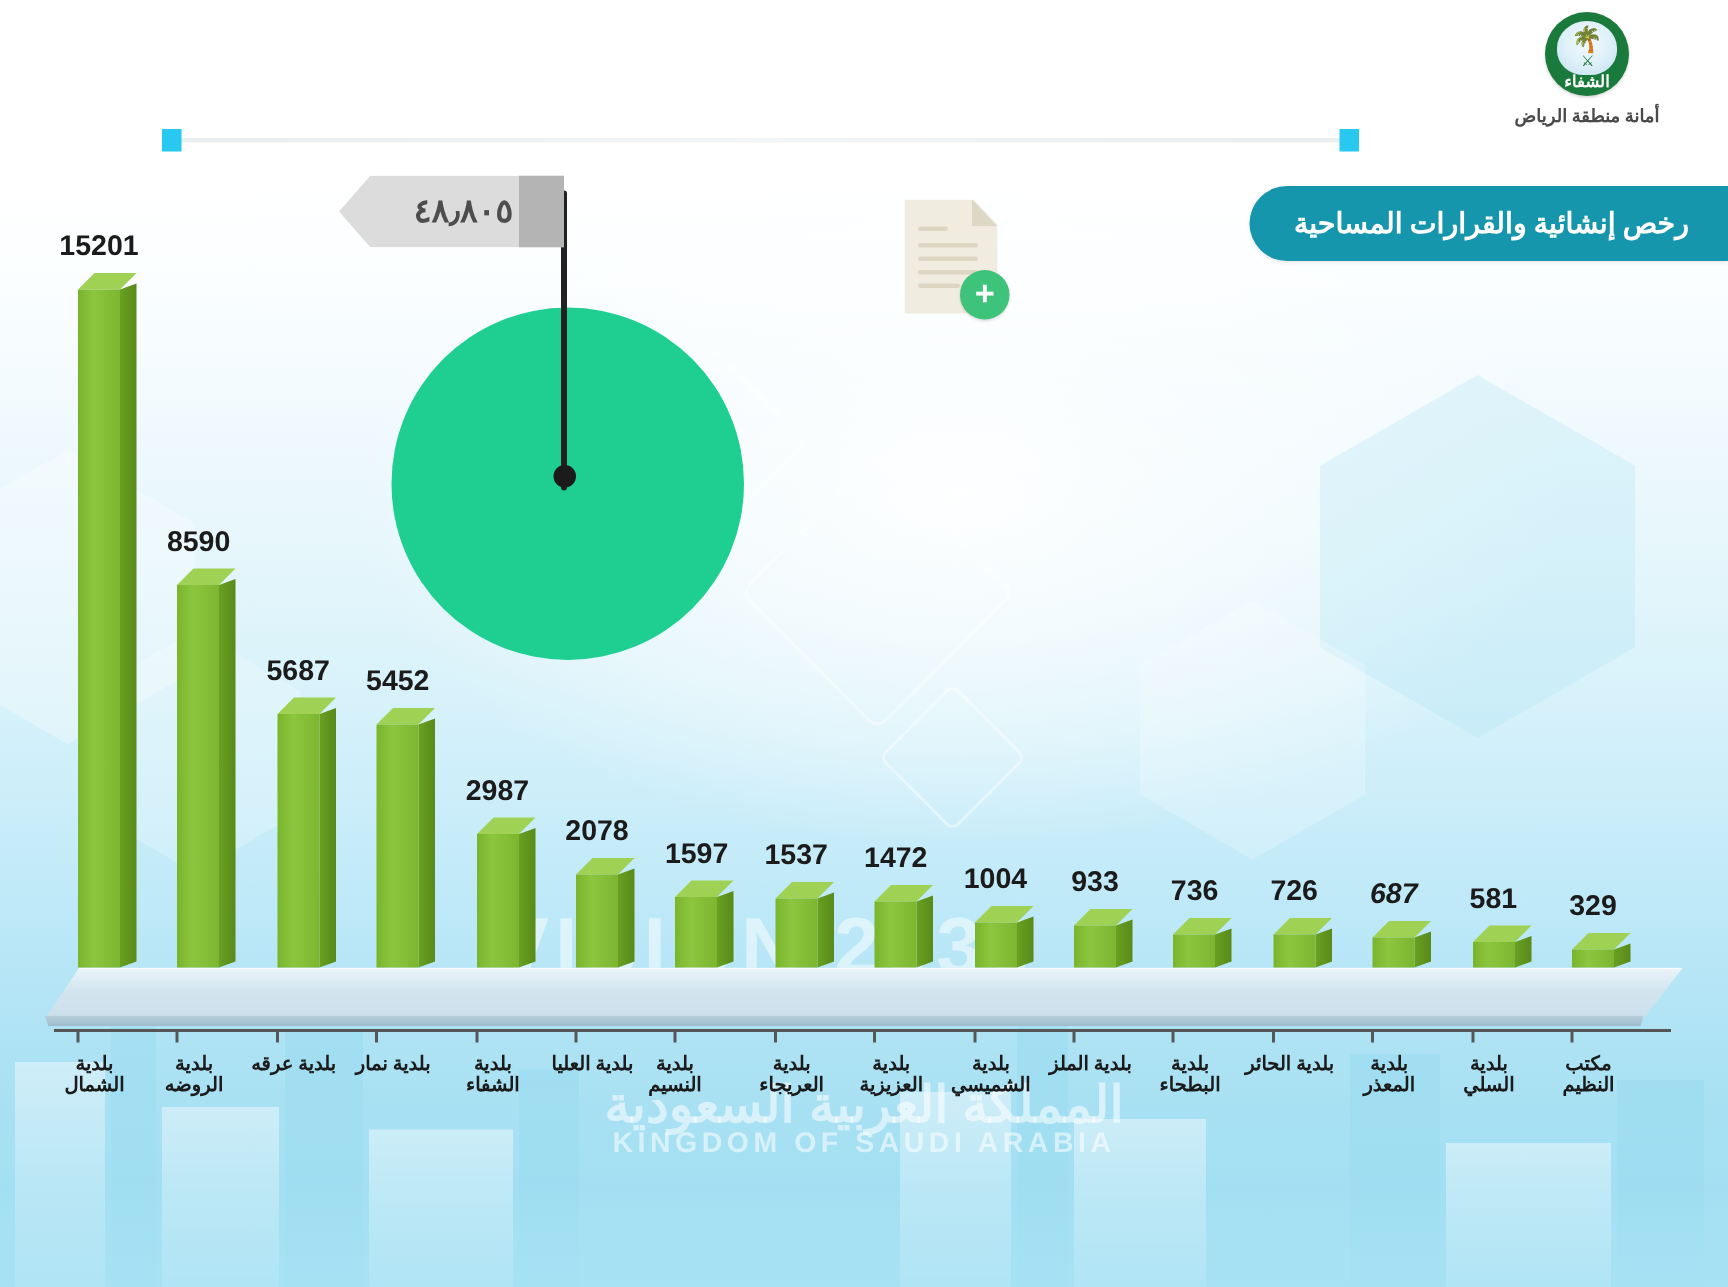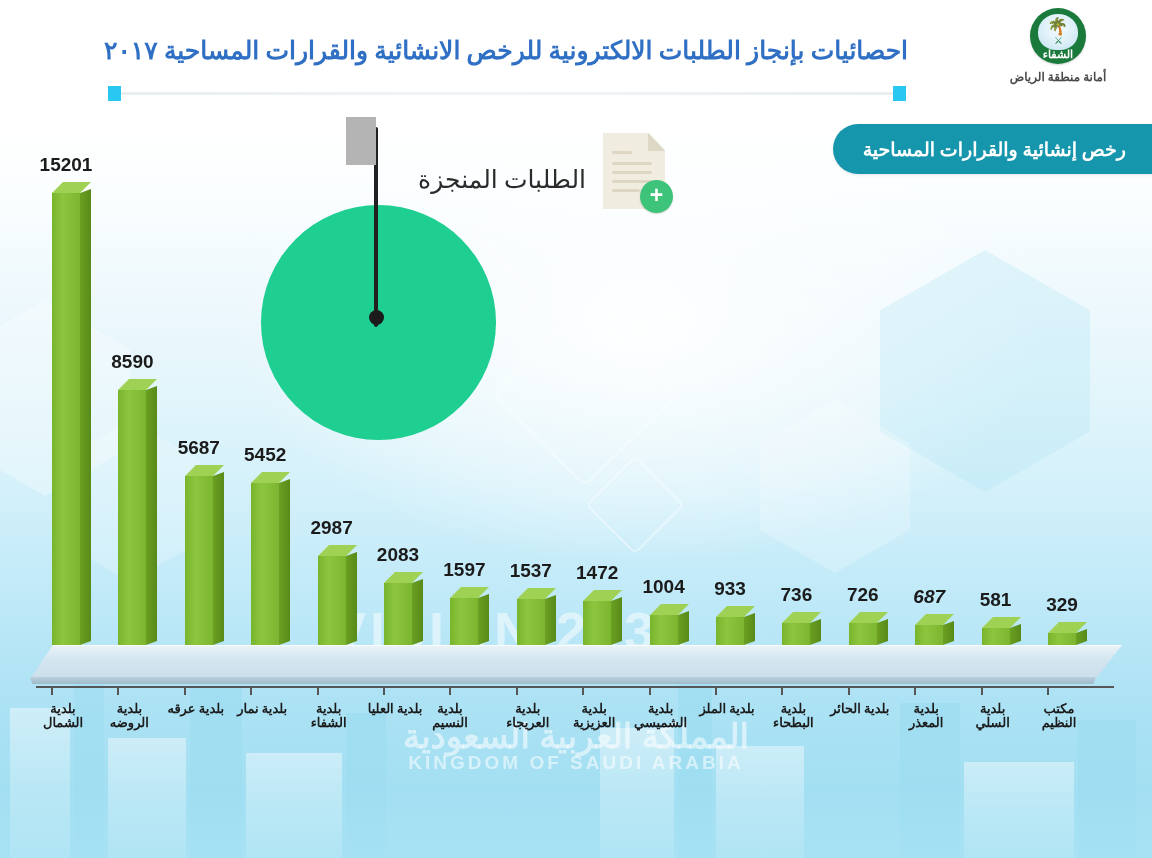--- a/index.html
+++ b/index.html
@@ -307,41 +307,42 @@
     <div class="bld" style="left:716px; width:88px;  height:112px;"></div>
     <div class="bld d" style="left:900px; width:60px;  height:155px;"></div>
     <div class="bld" style="left:964px; width:110px; height:96px;"></div>
     <div class="bld d" style="left:1078px;width:58px;  height:138px;"></div>
 
     <div class="watermark vision">VISION 2030</div>
     <div class="watermark en">KINGDOM OF SAUDI ARABIA</div>
     <div class="watermark ar">المملكة العربية السعودية</div>
   </div>
 
-  <div class="title">احصائيات بإنجاز الطلبات الالكترونية  للرخص الانشائية  والقرارات المساحية ٢٠١٧</div>
   <div class="title-rule"></div>
 
   <div class="logo-wrap">
     <div class="logo-emblem">
       <div class="inner"></div>
       <div class="palm">🌴</div>
       <div class="swords">⚔</div>
       <div class="wordmark">الشفاء</div>
     </div>
     <div class="logo-caption">أمانة منطقة الرياض</div>
   </div>
 
   <div class="banner">رخص إنشائية والقرارات المساحية</div>
 
   <div class="kpi">
     <div class="pie"></div>
     <div class="pin-line"></div>
     <div class="pin-dot"></div>
+    <div class="flag">
+      <span class="flag-value">٤٨٫٨٠٥</span>
+    </div>
     <div class="flag-shade"></div>
-    <div class="kpi-label">الطلبات المنجزة</div>
 
     <div class="doc-icon">
       <div class="doc-page"></div>
       <div class="doc-fold"></div>
       <div class="doc-line" style="top:18px; width:20px;"></div>
       <div class="doc-line" style="top:29px; width:40px;"></div>
       <div class="doc-line" style="top:38px; width:40px;"></div>
       <div class="doc-line" style="top:47px; width:40px;"></div>
       <div class="doc-line" style="top:56px; width:28px;"></div>
       <div class="doc-plus">+</div>
@@ -382,21 +383,21 @@
           <div class="bar-side" style="left: 28px; height: 88.8181px;"></div>
           <div class="bar-top" style="left: 0px; bottom: 88.8181px; width: 28px;"></div>
           <div class="bar-front" style="height: 88.8181px;"></div>
         </div>
         <div class="bar-value" style="left: 287.6px; width: 88px; bottom: 140.818px;">2987</div>
         <div class="bar-group" style="left: 384px; width: 28px; height: 61.9378px;">
           <div class="bar-side" style="left: 28px; height: 61.9378px;"></div>
           <div class="bar-top" style="left: 0px; bottom: 61.9378px; width: 28px;"></div>
           <div class="bar-front" style="height: 61.9378px;"></div>
         </div>
-        <div class="bar-value" style="left: 354px; width: 88px; bottom: 113.938px;">2083</div>
+        <div class="bar-value" style="left: 354px; width: 88px; bottom: 113.938px;">2078</div>
         <div class="bar-group" style="left: 450.4px; width: 28px; height: 47.4866px;">
           <div class="bar-side" style="left: 28px; height: 47.4866px;"></div>
           <div class="bar-top" style="left: 0px; bottom: 47.4866px; width: 28px;"></div>
           <div class="bar-front" style="height: 47.4866px;"></div>
         </div>
         <div class="bar-value" style="left: 420.4px; width: 88px; bottom: 99.4866px;">1597</div>
         <div class="bar-group" style="left: 516.8px; width: 28px; height: 45.7025px;">
           <div class="bar-side" style="left: 28px; height: 45.7025px;"></div>
           <div class="bar-top" style="left: 0px; bottom: 45.7025px; width: 28px;"></div>
           <div class="bar-front" style="height: 45.7025px;"></div>

